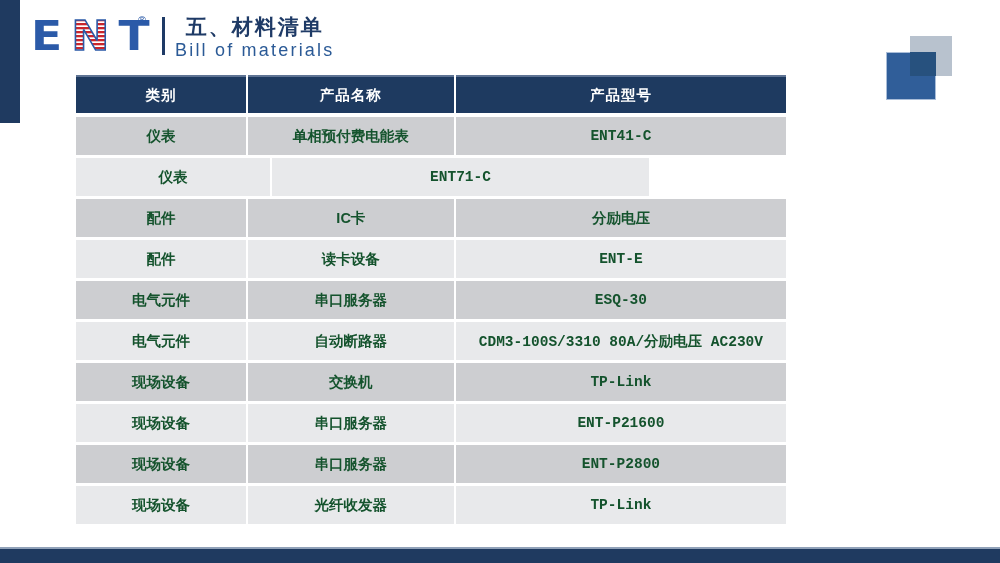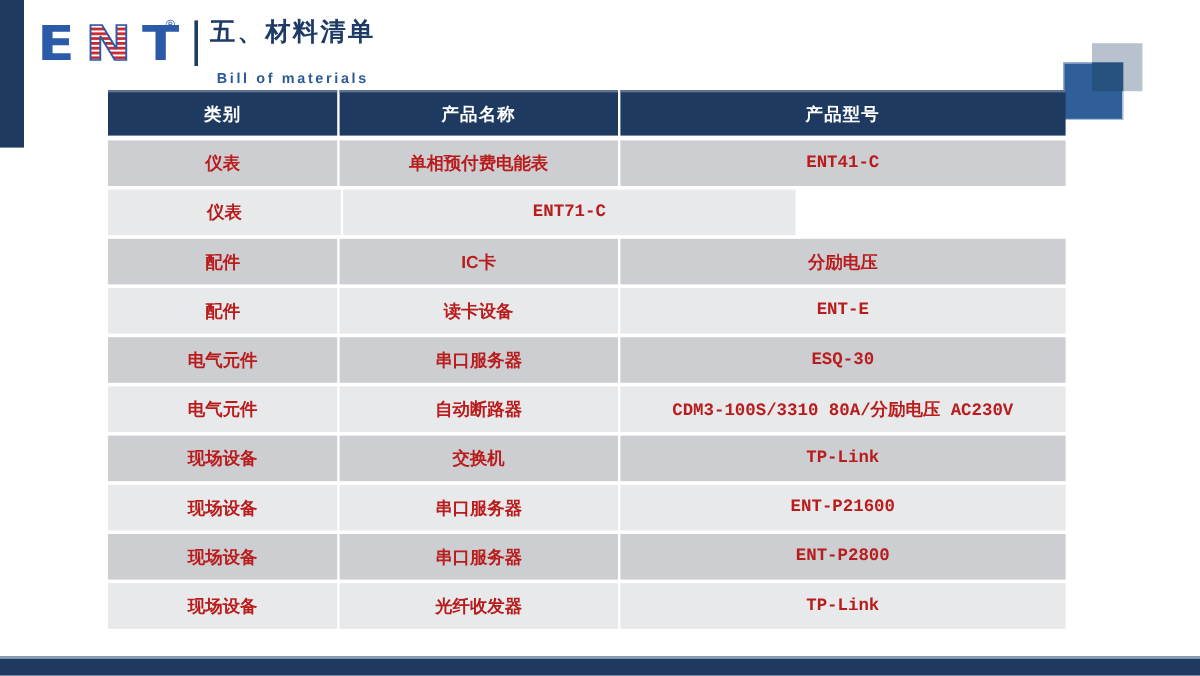--- a/index.html
+++ b/index.html
@@ -12,27 +12,27 @@
   .bottom-bar{position:absolute;left:0;bottom:0;width:1000px;height:14px;background:#1f3a60;border-top:2px solid #90a1b8;}
   .sq-gray{position:absolute;left:910px;top:36px;width:42px;height:40px;background:#b8c2ce;}
   .sq-blue{position:absolute;left:886px;top:52px;width:50px;height:48px;background:#305e99;border:1px solid #a9bdd8;box-sizing:border-box;}
   .sq-overlap{position:absolute;left:910px;top:52px;width:26px;height:24px;background:#27517e;}
   
   .header-area{position:absolute;left:30px;top:11px;display:flex;align-items:flex-start;}
   .logo-wrap{width:122px;height:46px;}
   .title-divider{width:3px;height:38px;background:#1e3a66;margin:6px 10px 0 10px;}
   .titles{padding-top:4px;text-align:center;}
   .title-cn{font-size:21px;font-weight:bold;color:#1e3a66;letter-spacing:2px;line-height:1.1;}
-  .title-en{font-size:12px;font-weight:bold;color:#2b5a96;letter-spacing:2.2px;margin-top:20px;}
+  .title-en{font-size:18px;font-weight:normal;color:#2b5a96;letter-spacing:2.2px;margin-top:2px;}
   
-  .bom-table{position:absolute;left:90px;top:75px;width:798px;}
+  .bom-table{position:absolute;left:76px;top:75px;width:710px;}
   .t-row{display:flex;gap:2px;margin-bottom:3px;}
   .t-row.header{margin-bottom:4px;}
   .cell{display:flex;align-items:center;justify-content:center;height:38px;
-        font-size:14.5px;font-weight:600;color:#b91c1c;text-align:center;}
+        font-size:14.5px;font-weight:600;color:#14532d;text-align:center;}
   .c1{width:194px;}
   .c2{width:235px;}
   .c3{width:377px;font-family:Liberation Mono, monospace;}
   .header .cell{background:#1e3a60;color:#ffffff;font-weight:bold;letter-spacing:1px;border-top:2px solid #5f7494;box-sizing:border-box;}
   .t-row.dark .cell{background:#cdced1;}
   .t-row.light .cell{background:#e8e9eb;}
 </style>
 </head>
 <body>
 

